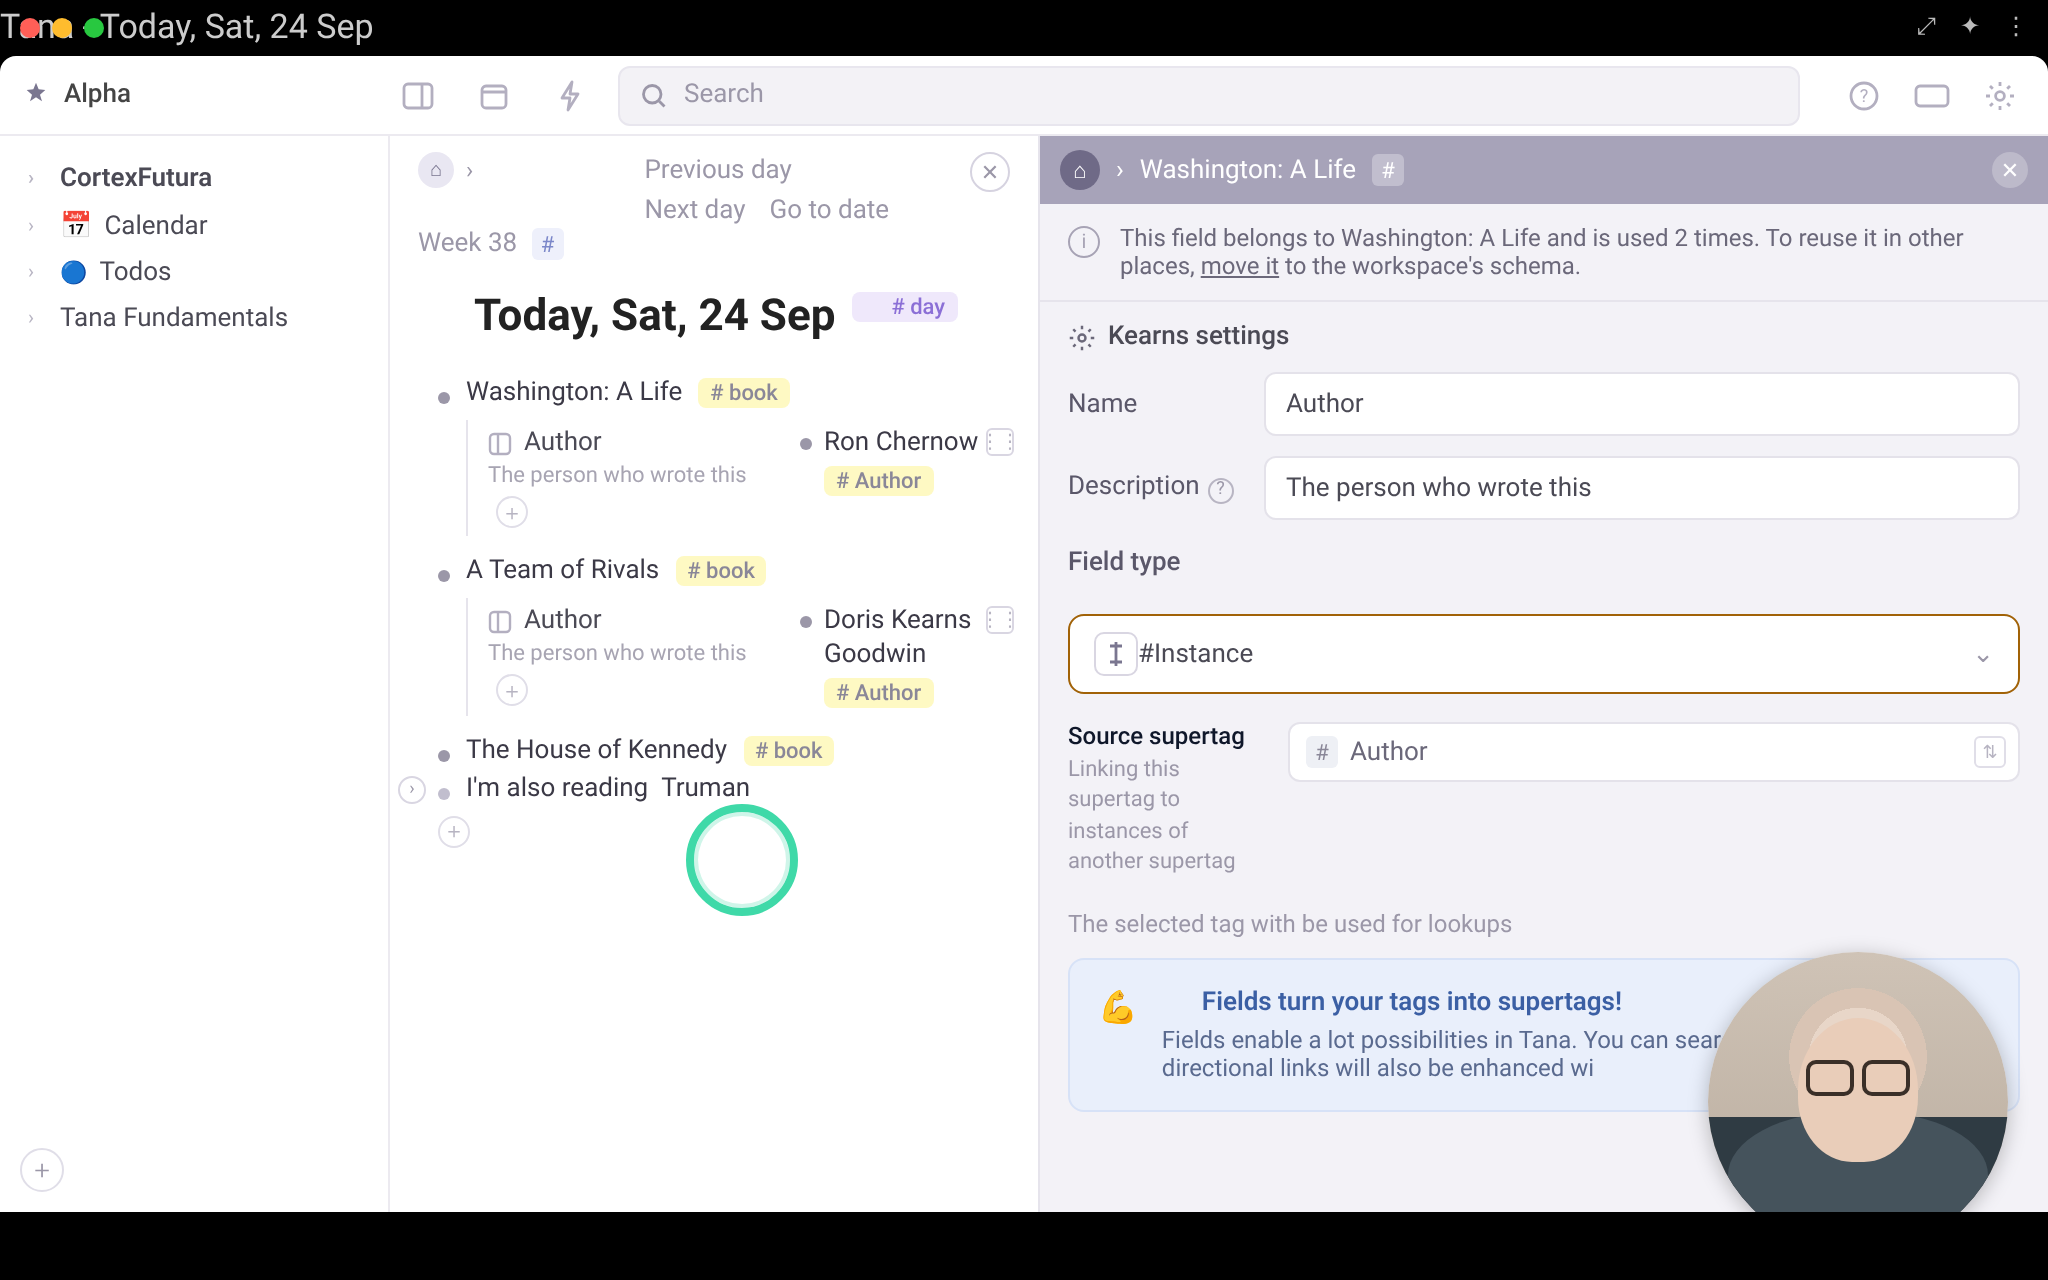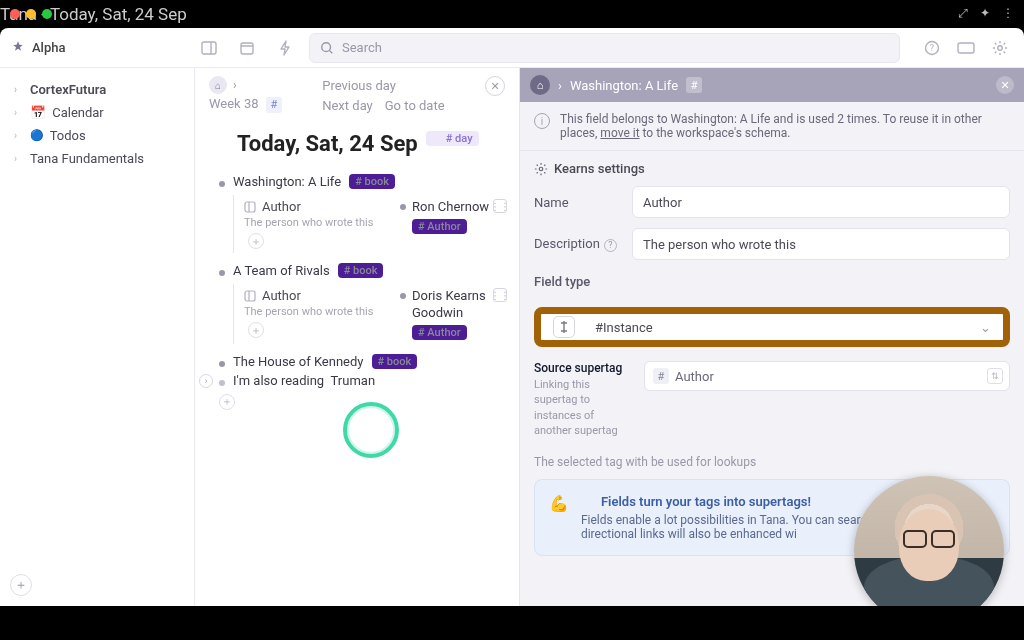--- a/index.html
+++ b/index.html
@@ -40,22 +40,22 @@
   .crumbs { display:flex; align-items:center; gap:6px; color:#9b97a8; font-size:12px;}
   .crumbs .home { width:18px; height:18px; border-radius:50%; background:#e9e7f2; display:flex; align-items:center; justify-content:center; font-size:10px; color:#7a7690;}
   .navlinks { color:#9b97a8; font-size:13px; line-height:1.5; }
   .navlinks .row { display:flex; gap:12px;}
   .closeCircle { width:20px; height:20px; border:1px solid #d6d3e0; border-radius:50%; display:flex; align-items:center; justify-content:center; color:#9b97a8; font-size:11px;}
   .weektag { display:inline-flex; align-items:center; justify-content:center; width:16px; height:16px; background:#eef0fb; color:#7b87c9; border-radius:3px; font-size:11px; margin-left:4px;}
 
   h1.pageTitle { font-size:22px; font-weight:700; color:#222; margin:16px 0 16px 28px; display:flex; align-items:flex-start; gap:8px;}
   .tag { display:inline-block; padding:1px 6px; border-radius:4px; font-size:11px; font-weight:500;}
   .tag-day { background:#efe8fb; color:#8b6fd6;padding-left:20px;}
-  .tag-book { background:#4c1d95; color:#8a8798;}
-  .tag-author { background:#4c1d95; color:#8a8798;}
+  .tag-book { background:#fef9c3; color:#8a8798;}
+  .tag-author { background:#fef9c3; color:#8a8798;}
 
   .outline { margin-left:10px; }
   .bullet-row { display:flex; align-items:flex-start; gap:8px; padding:2px 0; position:relative;}
   .bullet { width:6px; height:6px; border-radius:50%; background:#9b97a8; margin-top:7px; flex-shrink:0;}
   .bullet.gray { background:#c1bece;}
   .node-title { color:#3b3946; font-size:13px;}
   .field-block { margin:4px 0 8px 14px; border-left:1px solid #e6e4ec; padding:4px 0 4px 10px; display:flex; gap:6px; position:relative;}
   .field-left { width:150px; }
   .field-label { display:flex; align-items:center; gap:6px; color:#4b4a55; font-size:13px;}
   .field-desc { color:#a7a4b2; font-size:11px; margin-top:2px;}
@@ -76,21 +76,21 @@
   .panelHeader .close { margin-left:auto; width:18px;height:18px;border-radius:50%;background:rgba(255,255,255,0.25);display:flex;align-items:center;justify-content:center;font-size:11px;}
   .notice { display:flex; gap:10px; padding:10px 14px; font-size:12px; color:#6b687a; border-bottom:1px solid #e6e4ec; background:#f3f2f7;}
   .notice .i { width:16px;height:16px;border:1.5px solid #a7a3b5;border-radius:50%;display:flex;align-items:center;justify-content:center;font-size:10px;color:#a7a3b5;flex-shrink:0; margin-top:1px;}
   .notice a { color:#6b687a; text-decoration:underline;}
   .panelBody { padding:10px 14px; overflow:hidden;}
   .sectionHead { display:flex; align-items:center; gap:6px; color:#4b4a55; font-weight:500; font-size:13px; margin-bottom:10px;}
   .formrow { display:flex; align-items:center; gap:10px; margin-bottom:10px;}
   .formrow label { width:88px; color:#5a5769; font-size:13px;}
   .formrow .qmark { width:13px;height:13px;border:1px solid #b8b5c3;border-radius:50%;display:inline-flex;align-items:center;justify-content:center;font-size:9px;color:#9b97a8;margin-left:4px;}
   .input { flex:1; height:32px; background:#fff; border:1px solid #e4e2ea; border-radius:6px; padding:0 10px; display:flex; align-items:center; color:#4b4a55; font-size:13px;}
-  .selectBox { height:40px; background:#fff; border:7px solid #a16207; border-radius:8px; display:flex; align-items:center; padding:0 12px; gap:20px; color:#4b4a55; font-size:13px; margin:18px 0 14px;}
+  .selectBox { height:40px; background:#fff; border:1px solid #a16207; border-radius:8px; display:flex; align-items:center; padding:0 12px; gap:0; color:#4b4a55; font-size:13px; margin:18px 0 14px;}
   .selectBox .iconbox { width:22px;height:22px;border:1px solid #d9d6e2;border-radius:5px;display:flex;align-items:center;justify-content:center;color:#7a7690;}
   .selectBox .chevd { margin-left:auto; color:#9b97a8;}
   .subhead { color:#5a5769; font-size:13px; font-weight:500; margin:14px 0 6px;}
   .sourceRow { display:flex; gap:10px;}
   .sourceLeft { width:100px;}
   .sourceLeft .t { color:#0f172a; font-weight:500; font-size:12px;}
   .sourceLeft .d { color:#9b97a8; font-size:11px; line-height:1.4; margin-top:2px;}
   .sourceInput { flex:1; height:30px; background:#fff; border:1px solid #e4e2ea; border-radius:6px; display:flex; align-items:center; padding:0 8px; gap:6px; position:relative;}
   .sourceInput .hashbox { width:16px;height:16px;background:#eef0f5;border-radius:3px;display:flex;align-items:center;justify-content:center;color:#8a8798;font-size:11px;}
   .sourceInput .end { position:absolute; right:6px; top:6px; width:16px;height:16px;border:1px solid #e0dee8;border-radius:3px;display:flex;align-items:center;justify-content:center;color:#b7b4c2;font-size:9px;}
@@ -206,21 +206,21 @@
       <div class="side-add">＋</div>
     </div>
 
     <div class="center">
       <div class="centerHead">
         <div>
           <div class="crumbs">
             <span class="home">⌂</span>
             <span>›</span>
           </div>
-          <div style="color:#9b97a8;font-size:13px;margin-top:2px;">
+          <div style="color:#9b97a8;font-size:13px;margin-top:20px;">
             <span>Week 38</span>
             <span class="weektag">#</span>
           </div>
         </div>
         <div class="navlinks">
           <div class="row">
               <span>Previous day</span>
             </div>
           <div class="row">
             <span>Next day</span>

